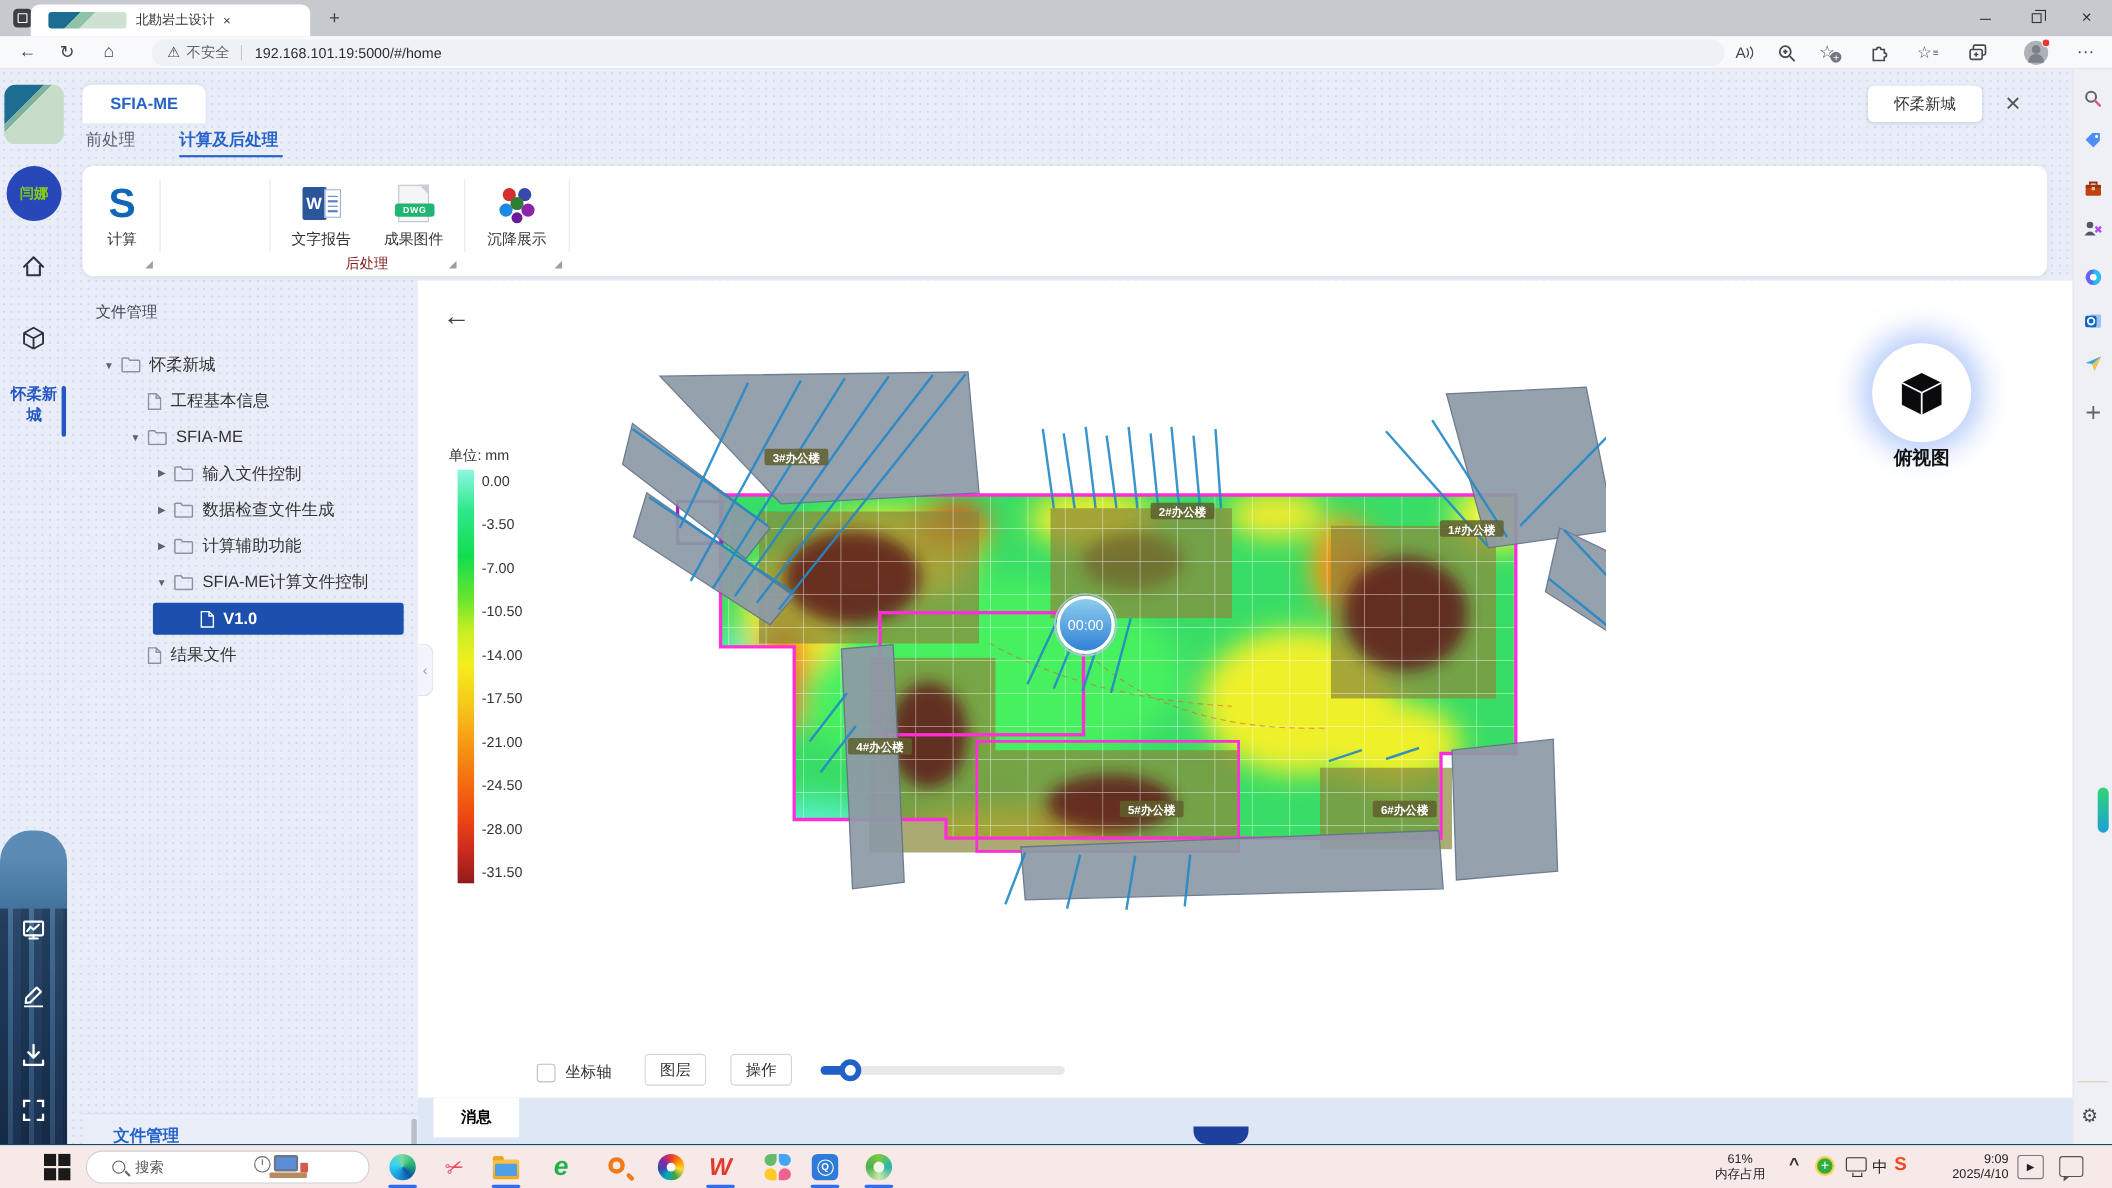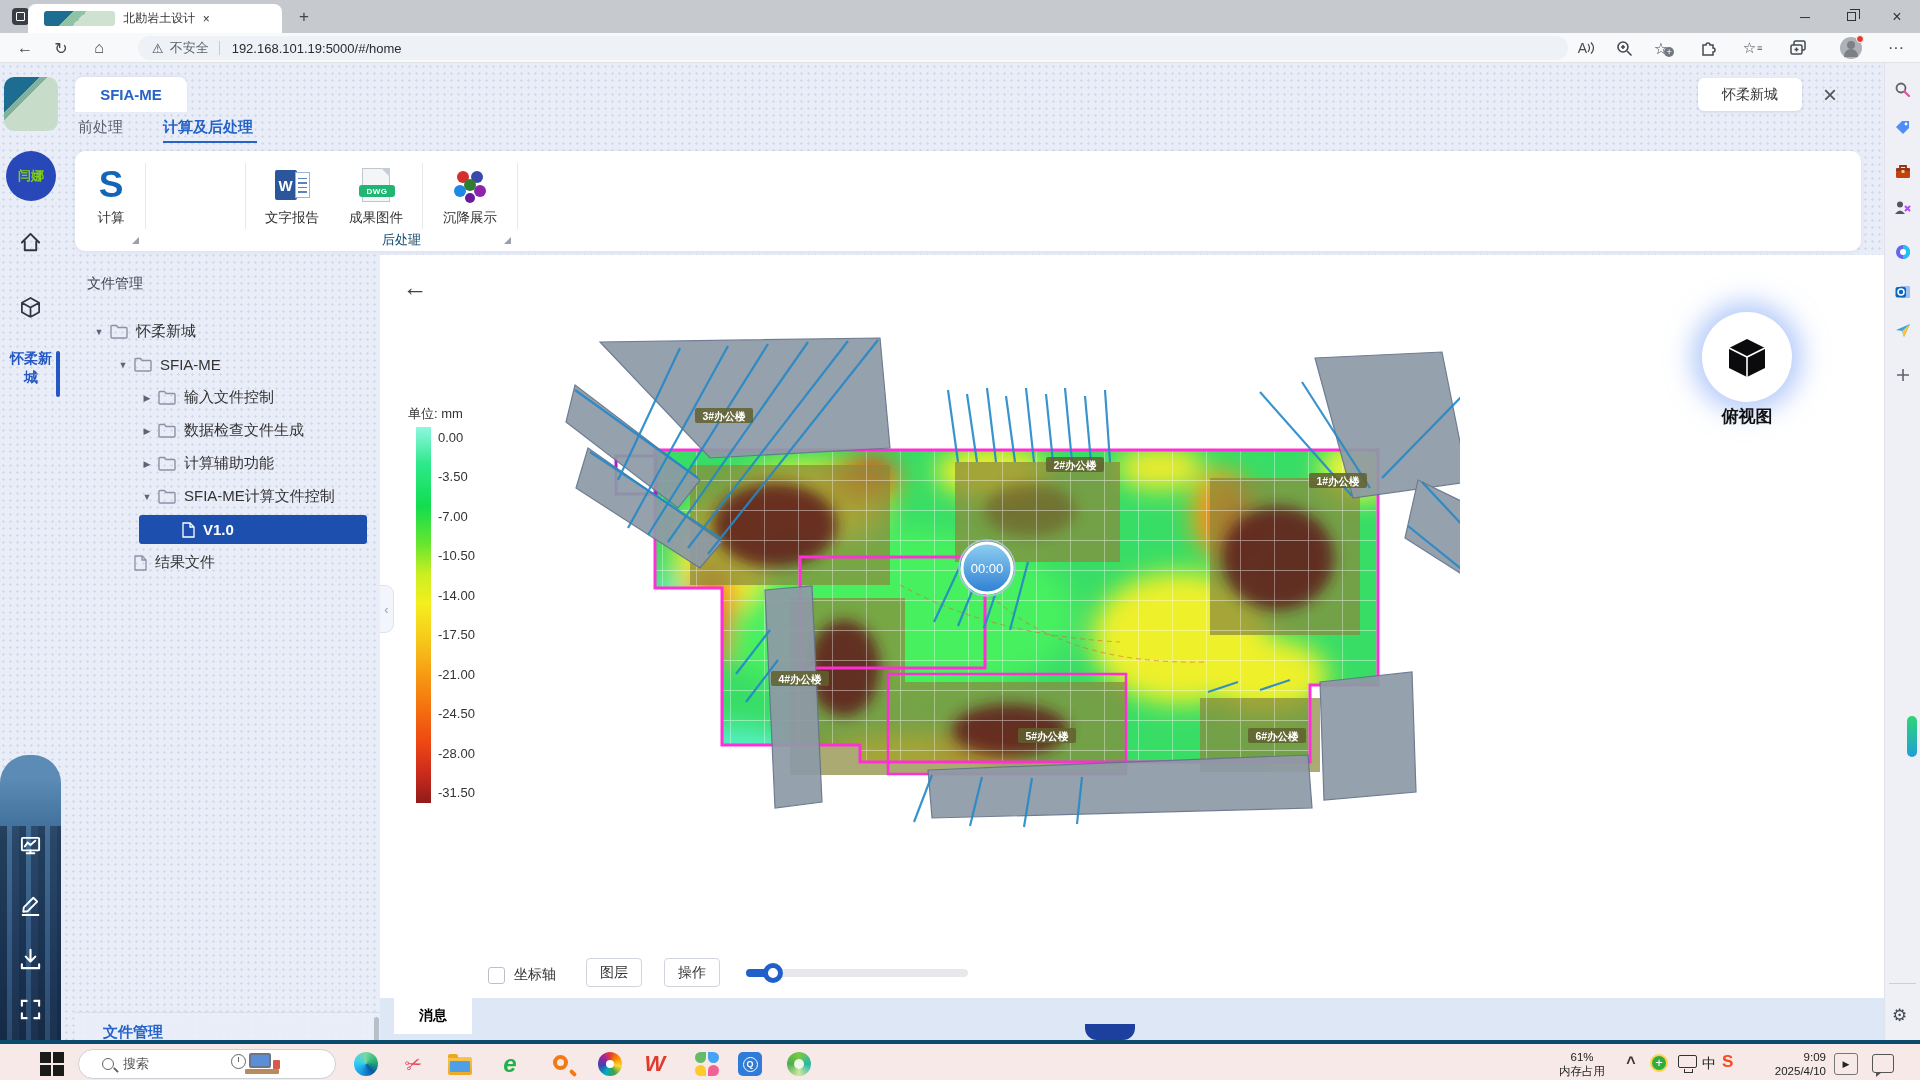--- a/index.html
+++ b/index.html
@@ -65,21 +65,21 @@
   #tab-pre{left:78px;color:#5a6372;}
   #tab-post{left:163px;color:#2563c9;font-weight:bold;}
   #tab-underline{left:163px;top:78px;width:94px;height:2px;background:#2563c9;}
 
   
   #ribbon{left:75px;top:88px;width:1786px;height:100px;background:#fff;border-radius:10px;box-shadow:0 1px 4px rgba(60,80,140,.08);}
   .rcell{position:absolute;top:0;height:100px;}
   .rdiv{position:absolute;top:12px;width:1px;height:66px;background:#e6e8ee;}
   .ricon{position:absolute;top:12px;left:0;right:0;height:44px;display:flex;align-items:center;justify-content:center;}
   .rlabel{position:absolute;top:58px;left:0;right:0;text-align:center;font-size:13.5px;color:#333;}
-  .rgroup{position:absolute;top:80px;left:0;right:0;text-align:right;font-size:13px;color:#0c4a6e;}
+  .rgroup{position:absolute;top:80px;left:0;right:0;text-align:center;font-size:13px;color:#7f1d1d;}
   .corner{position:absolute;right:6px;bottom:7px;width:0;height:0;border-style:solid;border-width:0 0 7px 7px;border-color:transparent transparent #98a0ac transparent;}
   .s-glyph{font-size:37px;font-weight:bold;color:#1266b8;}
   .w-box{width:22px;height:30px;background:#2b579a;border-radius:2px;color:#fff;font-size:15px;font-weight:bold;display:flex;align-items:center;justify-content:center;}
   .w-page{width:15px;height:26px;background:#fff;border:1px solid #9ab3d8;margin-left:-2px;display:flex;flex-direction:column;justify-content:center;gap:3px;padding:0 2px;}
   .w-page i{display:block;height:1.5px;background:#5b83c0;}
   .dwg-wrap{position:relative;width:28px;height:34px;background:#f4f5f7;border:1px solid #c0c6ce;}
   .dwg-wrap .fold{position:absolute;right:-1px;top:-1px;width:0;height:0;border-style:solid;border-width:0 9px 9px 0;border-color:transparent #c9ced6 transparent transparent;}
   .dwg-badge{position:absolute;left:-4px;top:16px;width:36px;height:12px;background:#21b573;border-radius:3px;color:#fff;font-size:8px;font-weight:bold;display:flex;align-items:center;justify-content:center;letter-spacing:.5px;}
 
   
@@ -114,21 +114,21 @@
   #slider-fill{position:absolute;left:0;top:0;height:8px;background:#2160c8;border-radius:4px;}
   #slider-knob{position:absolute;top:-6px;width:20px;height:20px;border-radius:50%;background:#fff;border:5.5px solid #2160c8;}
   #collapse-handle{left:0px;top:330px;width:14px;height:48px;background:#f2f5fb;border:1px solid #dde2ee;border-left:none;border-radius:0 9px 9px 0;color:#98a2b3;font-size:13px;}
 
   
   #msgbar{left:380px;top:935px;width:1504px;height:42px;background:#dde7f5;}
   #msg-tab{position:absolute;left:14px;top:0;width:78px;height:36px;background:#fff;display:flex;align-items:center;justify-content:center;font-size:14px;font-weight:bold;color:#000000;}
   #drawer-pill{position:absolute;left:705px;top:26px;width:50px;height:16px;background:#1d3f9e;border-radius:0 0 12px 12px;}
 
   
-  #taskbar{left:0;top:1040px;width:1920px;height:40px;background:#f6e9e7;border-top:4px solid #0c4a6e;}
+  #taskbar{left:0;top:1040px;width:1920px;height:40px;background:#f6e9e7;border-top:1px solid #0c4a6e;}
   #start{left:40px;top:8px;width:24px;height:24px;display:grid;grid-template-columns:11px 11px;grid-gap:2px;}
   #start i{background:#1a1a1a;width:11px;height:11px;}
   #tsearch{left:78px;top:5px;width:258px;height:30px;background:#fff;border:1px solid #ccd1d8;border-radius:15px;display:flex;align-items:center;padding:0 6px 0 14px;}
   #tsearch .mag{width:12px;height:12px;border:1.8px solid #5f6368;border-radius:50%;position:relative;flex:none;}
   #tsearch .mag:after{content:"";position:absolute;left:10px;top:10px;width:6px;height:1.8px;background:#5f6368;transform:rotate(45deg);}
   #tsearch span{margin-left:9px;font-size:13px;color:#555;flex:1;}
   .hl-scene{position:relative;width:52px;height:26px;flex:none;}
   .hl-clock{position:absolute;left:0;top:3px;width:15px;height:15px;border-radius:50%;background:#fff;border:1.6px solid #666;}
   .hl-clock:after{content:"";position:absolute;left:6px;top:2px;width:1.6px;height:5px;background:#666;}
   .hl-laptop{position:absolute;left:18px;top:2px;width:22px;height:15px;background:#5b8ed6;border:2px solid #6b7686;border-radius:2px;}
@@ -368,20 +368,30 @@
           <div class="trow" style="padding-left: 16px;">
             <span class="arrow" style="font-size:9px;">▼</span>
             <span class="ticon" style="z-index:1;">
               <svg width="18" height="15" viewBox="0 0 18 15">
                 <path d="M1,4 V2.5 Q1,1.5 2,1.5 H6.5 L8,3.5 H16 Q17,3.5 17,4.5 V13 Q17,14 16,14 H2 Q1,14 1,13 Z" fill="none" stroke="#8a93a6" stroke-width="1.4"></path>
               </svg>
             </span>
             <span class="tlabel">怀柔新城</span>
           </div>
           <div class="trow" style="padding-left: 40px;">
+            <span class="arrow" style="font-size:9px;"></span>
+            <span class="ticon" style="z-index:1;">
+              <svg width="13" height="16" viewBox="0 0 13 16">
+                <path d="M1,1 H8 L12,5 V15 H1 Z" fill="none" stroke="#8a93a6" stroke-width="1.3"></path>
+                <path d="M8,1 V5 H12" fill="none" stroke="#8a93a6" stroke-width="1.3"></path>
+              </svg>
+            </span>
+            <span class="tlabel">工程基本信息</span>
+          </div>
+          <div class="trow" style="padding-left: 40px;">
             <span class="arrow" style="font-size:9px;">▼</span>
             <span class="ticon" style="z-index:1;">
               <svg width="18" height="15" viewBox="0 0 18 15">
                 <path d="M1,4 V2.5 Q1,1.5 2,1.5 H6.5 L8,3.5 H16 Q17,3.5 17,4.5 V13 Q17,14 16,14 H2 Q1,14 1,13 Z" fill="none" stroke="#8a93a6" stroke-width="1.4"></path>
               </svg>
             </span>
             <span class="tlabel">SFIA-ME</span>
           </div>
           <div class="trow" style="padding-left: 64px;">
             <span class="arrow" style="font-size:9px;">▶</span>

